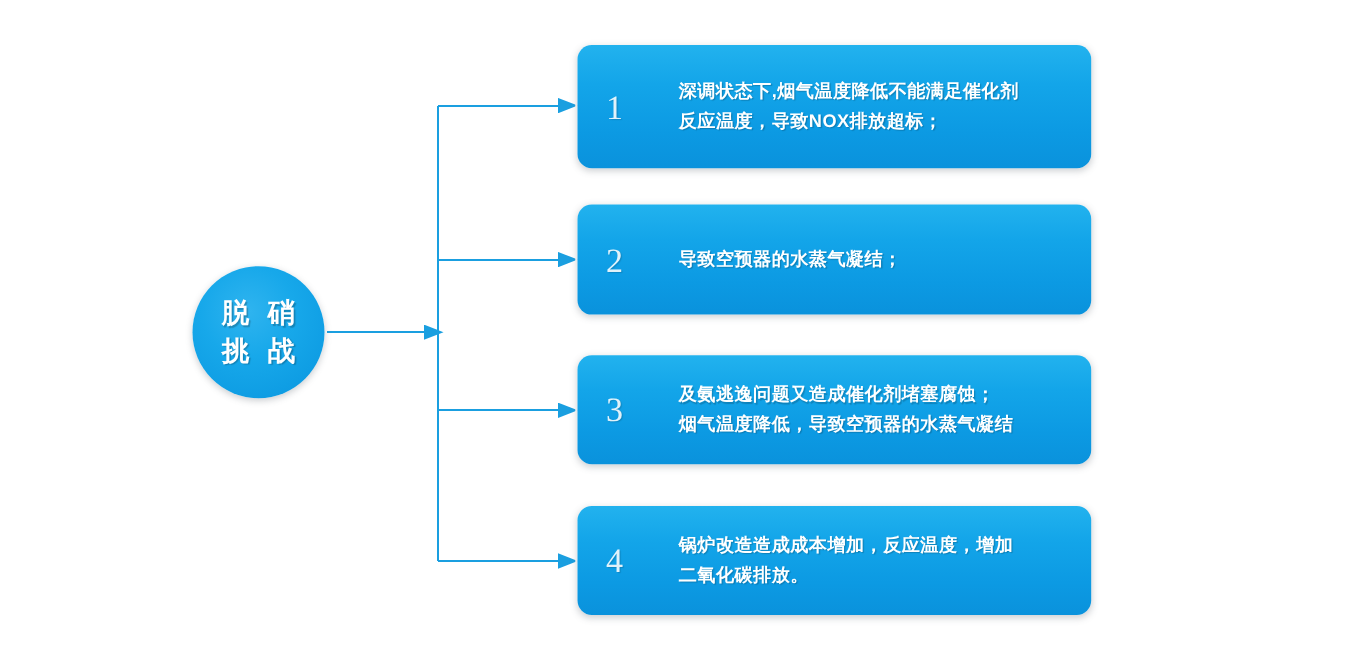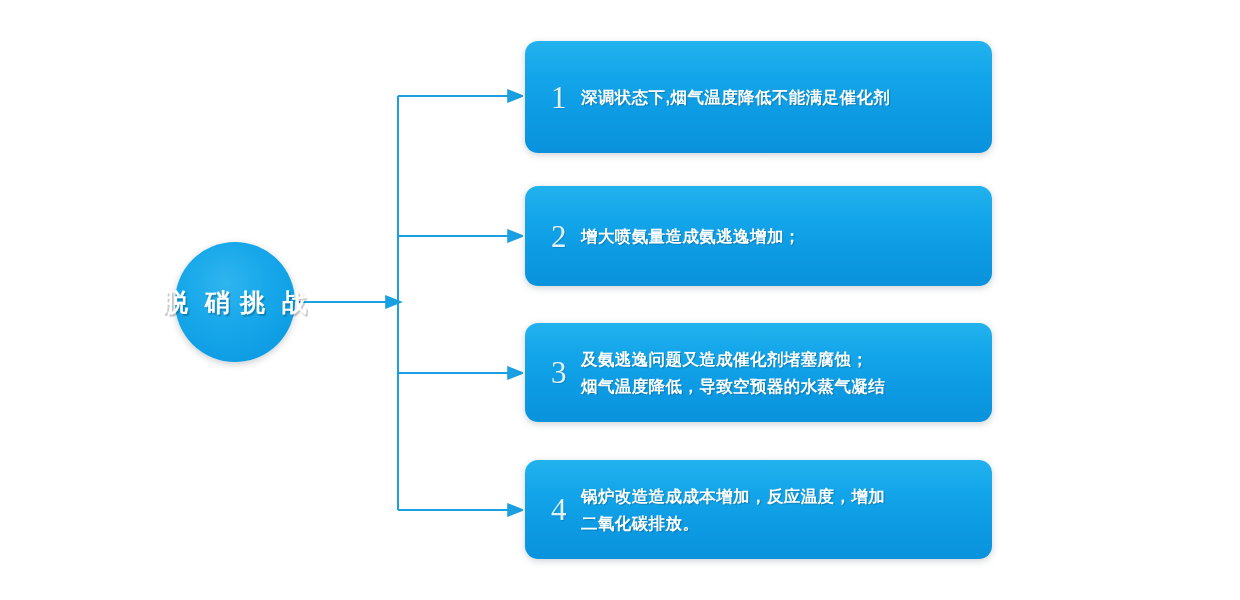--- a/index.html
+++ b/index.html
@@ -33,20 +33,21 @@
   .hub {
     position: absolute;
     left: 175px;
     top: 242px;
     width: 120px;
     height: 120px;
     border-radius: 50%;
     background: radial-gradient(circle at 42% 34%, #2fb4ef 0%, #17a8ea 40%, #0f9ee4 72%, #0b93dd 100%);
     box-shadow: 0 2px 7px rgba(90, 100, 110, 0.33), 0 0 0 2px #ffffff;
     display: flex;
+    flex-direction: column;
     align-items: center;
     justify-content: center;
     box-sizing: border-box;
   }
   .hub-line {
     color: #ffffff;
     font-size: 25px;
     font-weight: bold;
     letter-spacing: 5px;
     text-indent: 5px;
@@ -85,20 +86,21 @@
     text-shadow: 1px 1px 1px rgba(0, 0, 0, 0.14);
   }
   .item-text {
     flex: 1 1 auto;
     color: #ffffff;
     font-size: 16.5px;
     font-weight: bold;
     line-height: 1.62;
     letter-spacing: 0.4px;
     text-shadow: 1.2px 1.2px 1px rgba(0, 0, 0, 0.2);
+    margin-left: 36px;
   }
   .item-text .ln { display: block; white-space: nowrap; }
 </style>
 </head>
 <body>
 
 <div id="diagram">
 
   <svg id="connectors" viewBox="0 0 1240 600" width="1240" height="600" aria-hidden="true">
     <defs>
@@ -121,27 +123,28 @@
 
   <div class="hub">
     <span class="hub-line">脱 硝</span>
     <span class="hub-line">挑 战</span>
   </div>
 
   <div class="item-box b1">
     <span class="item-number">1</span>
     <span class="item-text">
       <span class="ln">深调状态下,烟气温度降低不能满足催化剂</span>
+      <span class="ln">反应温度，导致NOX排放超标；</span>
     </span>
   </div>
 
   <div class="item-box b2">
     <span class="item-number">2</span>
     <span class="item-text">
-      <span class="ln">增大喷氨量造成氨逃逸增加；</span>
+      <span class="ln">导致空预器的水蒸气凝结；</span>
     </span>
   </div>
 
   <div class="item-box b3">
     <span class="item-number">3</span>
     <span class="item-text">
       <span class="ln">及氨逃逸问题又造成催化剂堵塞腐蚀；</span>
       <span class="ln">烟气温度降低，导致空预器的水蒸气凝结</span>
     </span>
   </div>

